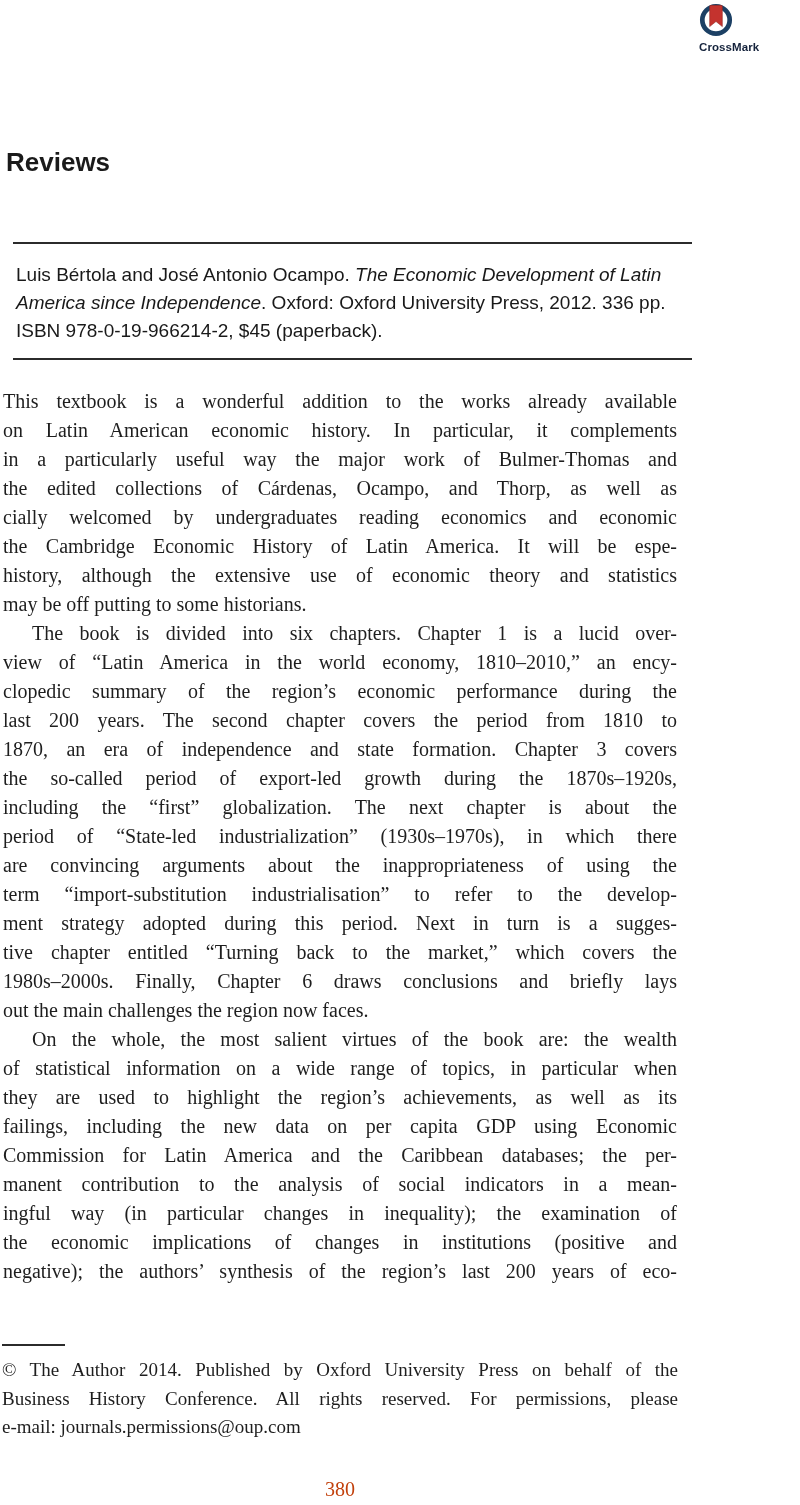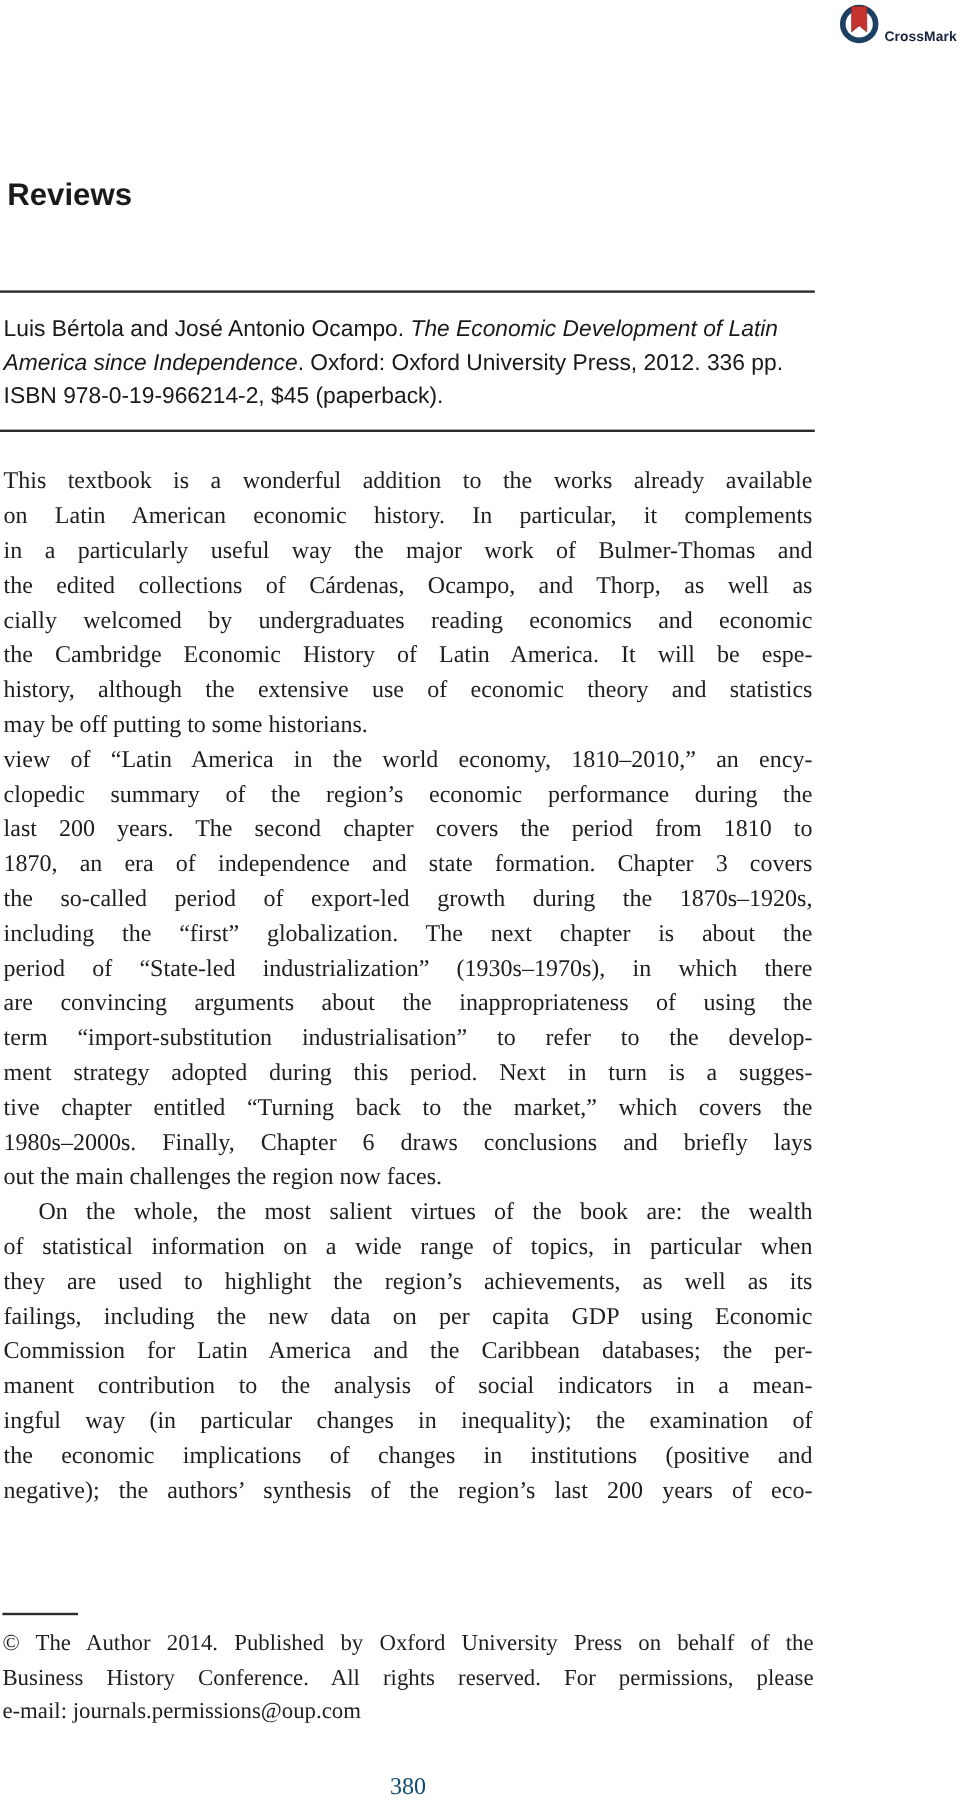--- a/index.html
+++ b/index.html
@@ -8,39 +8,40 @@
     background: #ffffff;
     position: relative;
     font-family: "Liberation Serif", serif;
     color: #1e1e1e;
     overflow: hidden;
   }
 
   
   .crossmark {
     position: absolute; top: 3px; left: 699px;
-    display: flex; align-items: flex-end; gap: 4px;
+    display: flex; align-items: flex-start; gap: 4px;
     cursor: pointer;
+    flex-direction: column;
   }
   .crossmark svg { width: 34px; height: 34px; display: block; }
   .crossmark-label {
     font-family: "Liberation Sans", sans-serif;
     font-weight: bold; font-size: 11.5px; color: #15233c;
     letter-spacing: 0.1px;
   }
 
   
   .reviews-heading {
     position: absolute; top: 147px; left: 6px; margin: 0;
     font-family: "Liberation Sans", sans-serif;
     font-weight: bold; font-size: 26px; color: #1a1a1a;
   }
 
   
-  .citation-wrap { position: absolute; top: 242px; left: 0; width: 679px; }
+  .citation-wrap { position: absolute; top: 242px; left: 13px; width: 679px; }
   .rule {
     border: none; border-top: 2px solid #2b2b2b;
     margin: 0; width: 100%;
   }
   .citation-text {
     padding: 17px 0 13px 3px;
     font-family: "Liberation Sans", sans-serif;
     font-size: 19px; line-height: 28px; color: #191919;
   }
   .cit-line em { font-style: italic; }
@@ -58,21 +59,21 @@
   .footnote { position: absolute; top: 1344px; left: 2px; width: 676px; }
   .footnote-rule {
     border: none; border-top: 2px solid #2b2b2b;
     width: 63px; margin: 0;
   }
   .footer-text { margin-top: 10px; font-size: 19px; line-height: 28.5px; }
 
   
   .page-number {
     position: absolute; top: 1478px; left: 2px; width: 676px;
-    text-align: center; font-size: 20px; color: #0c4a6e;
+    text-align: center; font-size: 20px; color: #c2410c;
   }
 </style>
 </head>
 <body>
 
 <div class="crossmark">
   <span>
     <svg viewBox="0 0 36 36" aria-hidden="true">
       <circle cx="18" cy="18" r="14.5" fill="#ffffff" stroke="#1c4064" stroke-width="5"></circle>
       <path d="M12.5 2.5 h11 a1.2 1.2 0 0 1 1.2 1.2 v21.3 l-6.7 -5.4 -6.7 5.4 v-21.3 a1.2 1.2 0 0 1 1.2 -1.2 z" fill="#c4332e" stroke="#8f2522" stroke-width="0.6"></path>
@@ -98,20 +99,21 @@
       <div class="tline">This textbook is a wonderful addition to the works already available</div>
       <div class="tline">on Latin American economic history. In particular, it complements</div>
       <div class="tline">in a particularly useful way the major work of Bulmer-Thomas and</div>
       <div class="tline">the edited collections of Cárdenas, Ocampo, and Thorp, as well as</div>
       <div class="tline">cially welcomed by undergraduates reading economics and economic</div>
       <div class="tline">the Cambridge Economic History of Latin America. It will be espe-</div>
       <div class="tline">history, although the extensive use of economic theory and statistics</div>
       <div class="tline last">may be off putting to some historians.</div>
     </div>
     <div class="para">
+      <div class="tline indent">The book is divided into six chapters. Chapter 1 is a lucid over-</div>
       <div class="tline">view of “Latin America in the world economy, 1810–2010,” an ency-</div>
       <div class="tline">clopedic summary of the region’s economic performance during the</div>
       <div class="tline">last 200 years. The second chapter covers the period from 1810 to</div>
       <div class="tline">1870, an era of independence and state formation. Chapter 3 covers</div>
       <div class="tline">the so-called period of export-led growth during the 1870s–1920s,</div>
       <div class="tline">including the “first” globalization. The next chapter is about the</div>
       <div class="tline">period of “State-led industrialization” (1930s–1970s), in which there</div>
       <div class="tline">are convincing arguments about the inappropriateness of using the</div>
       <div class="tline">term “import-substitution industrialisation” to refer to the develop-</div>
       <div class="tline">ment strategy adopted during this period. Next in turn is a sugges-</div>

